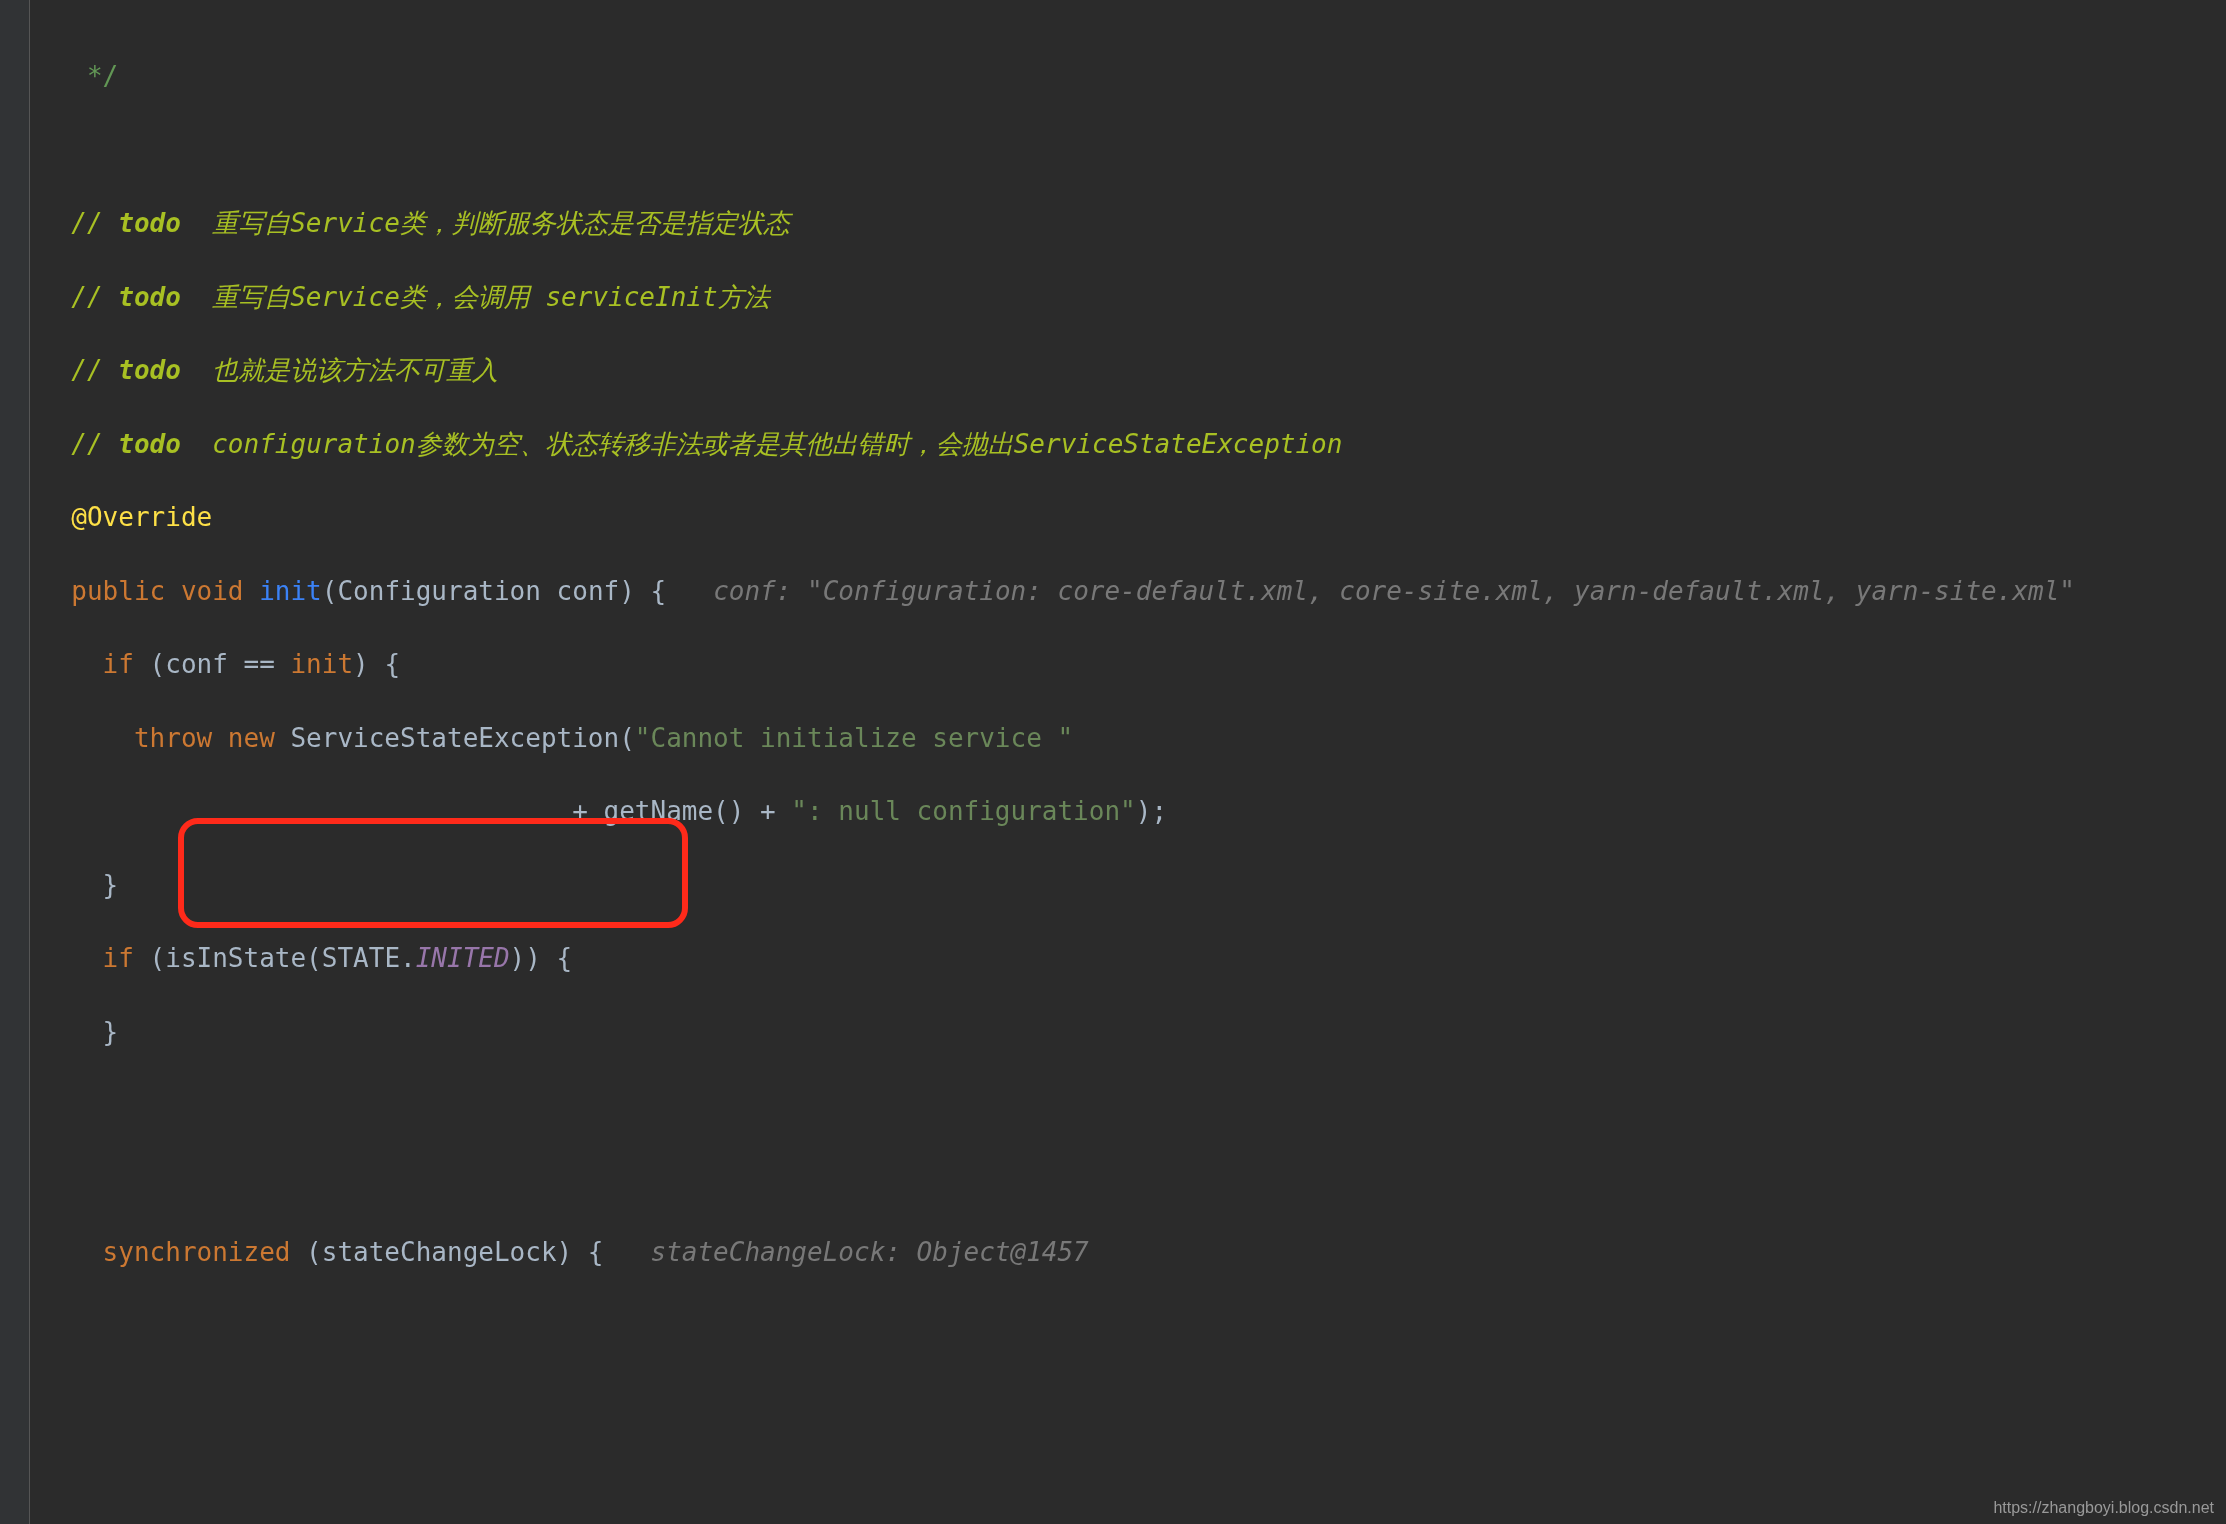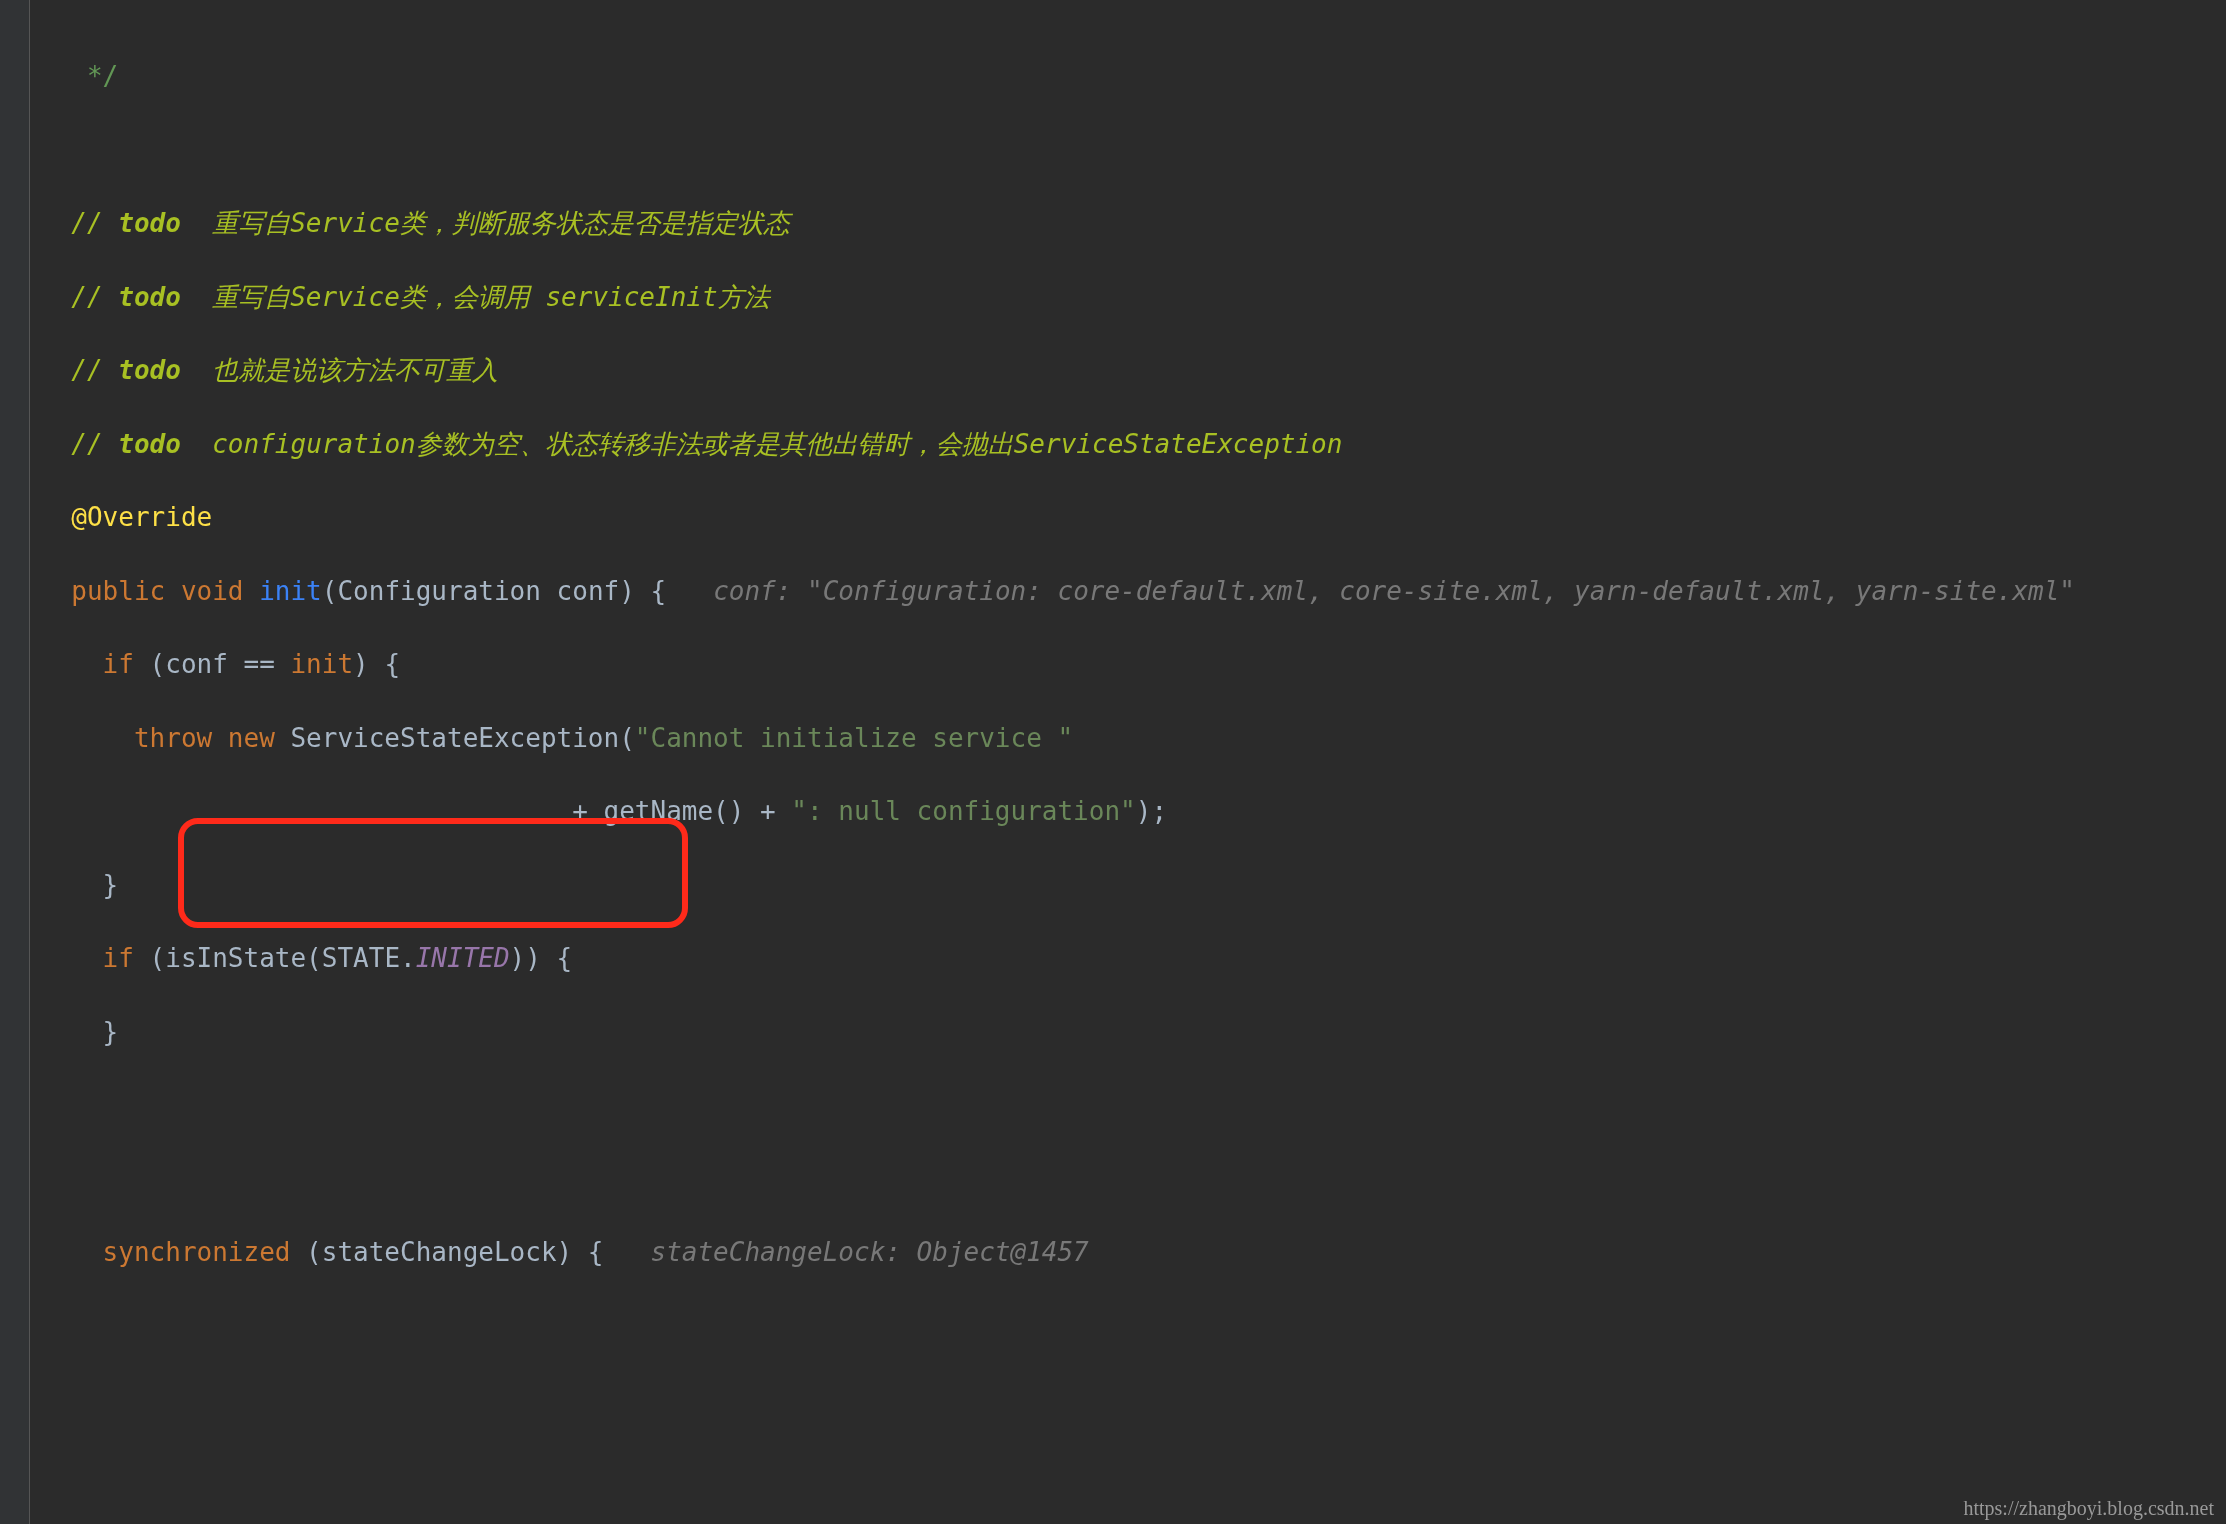--- a/index.html
+++ b/index.html
@@ -62,22 +62,22 @@
     border: 6px solid #ff2a1a;
     border-radius: 20px;
     pointer-events: none;
     z-index: 10;
   }
   .watermark {
     position: absolute;
     bottom: 6px;
     right: 12px;
     color: #999;
-    font-size: 20px;
-    font-family: Liberation Serif, serif;
+    font-size: 16px;
+    font-family: Liberation Sans, sans-serif;
   }
 </style>
 </head>
 <body>
 
 <div class="editor">
   <div class="left-bar"></div>
   <div class="gutter"></div>
   <div class="code-area">
 

